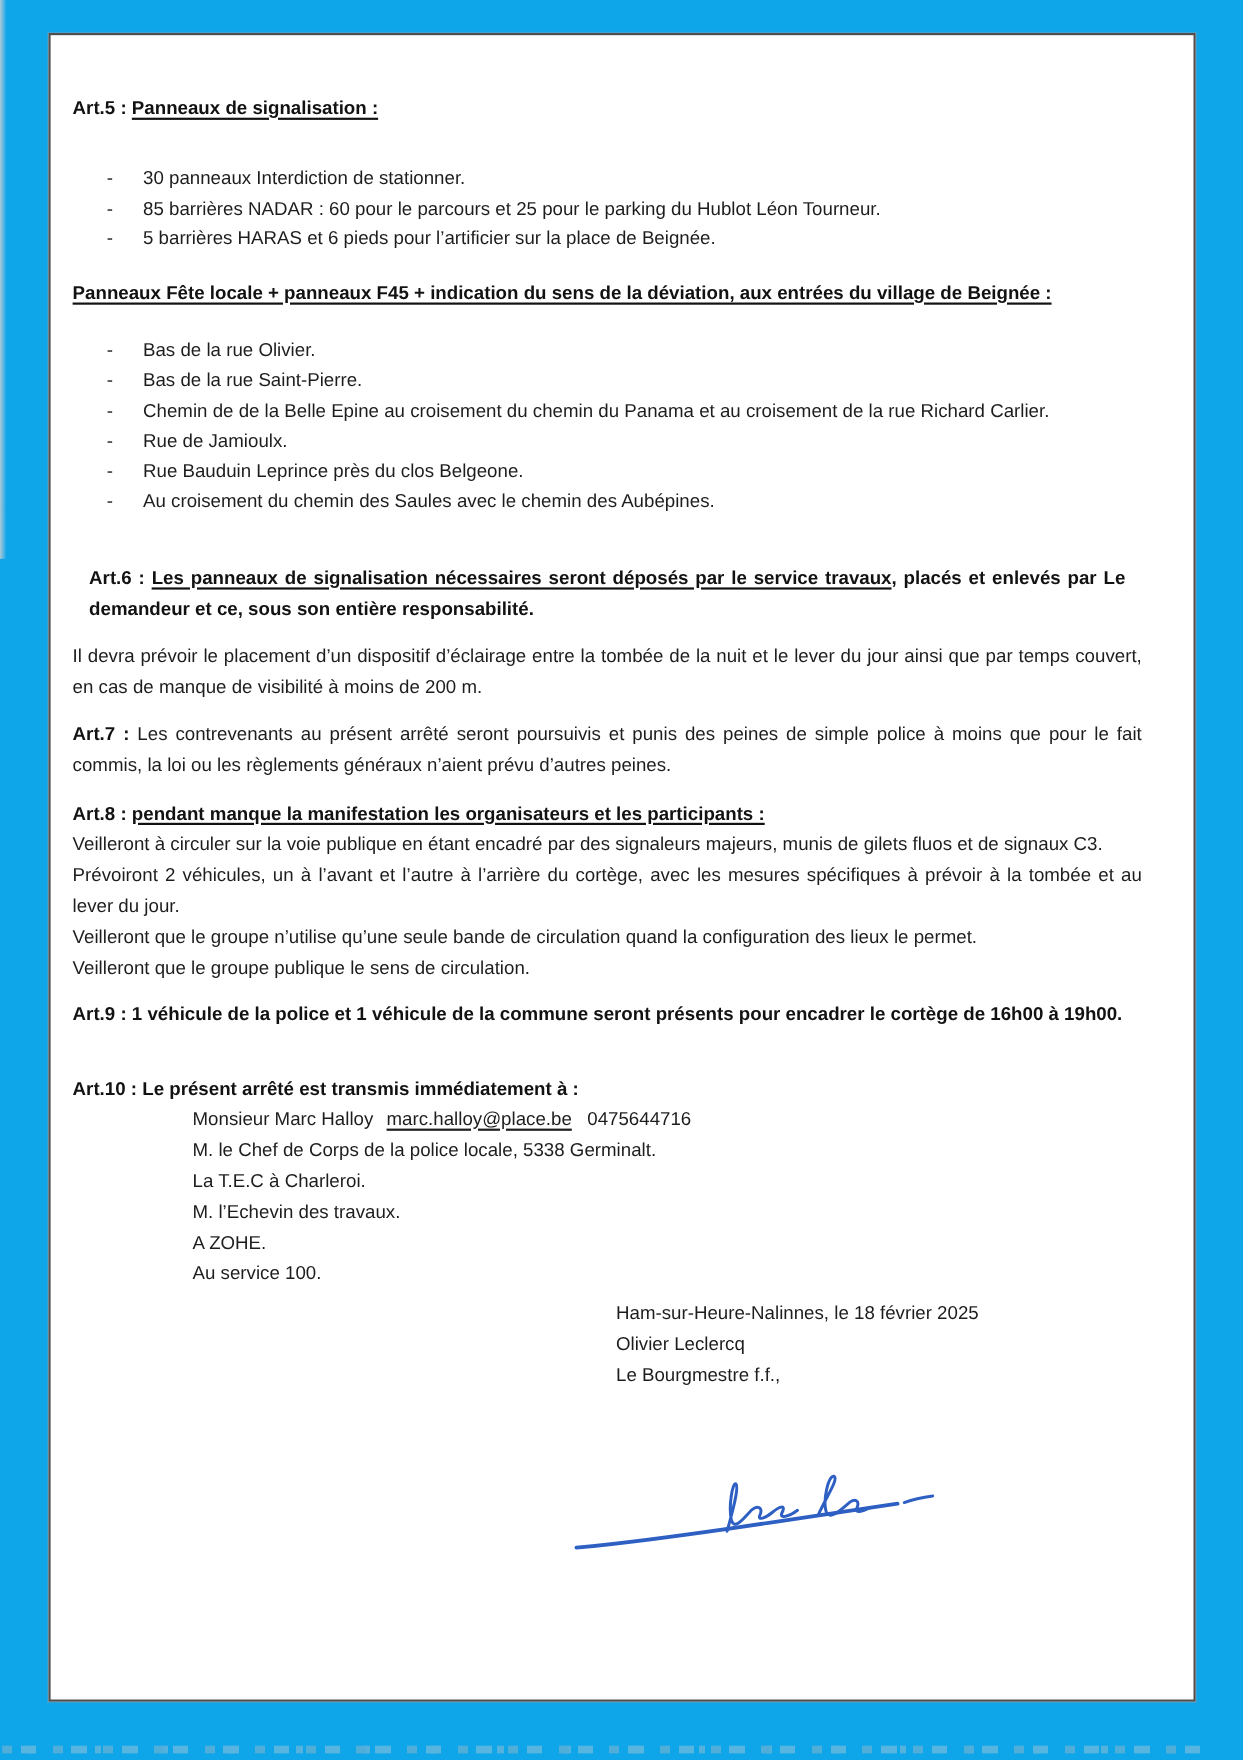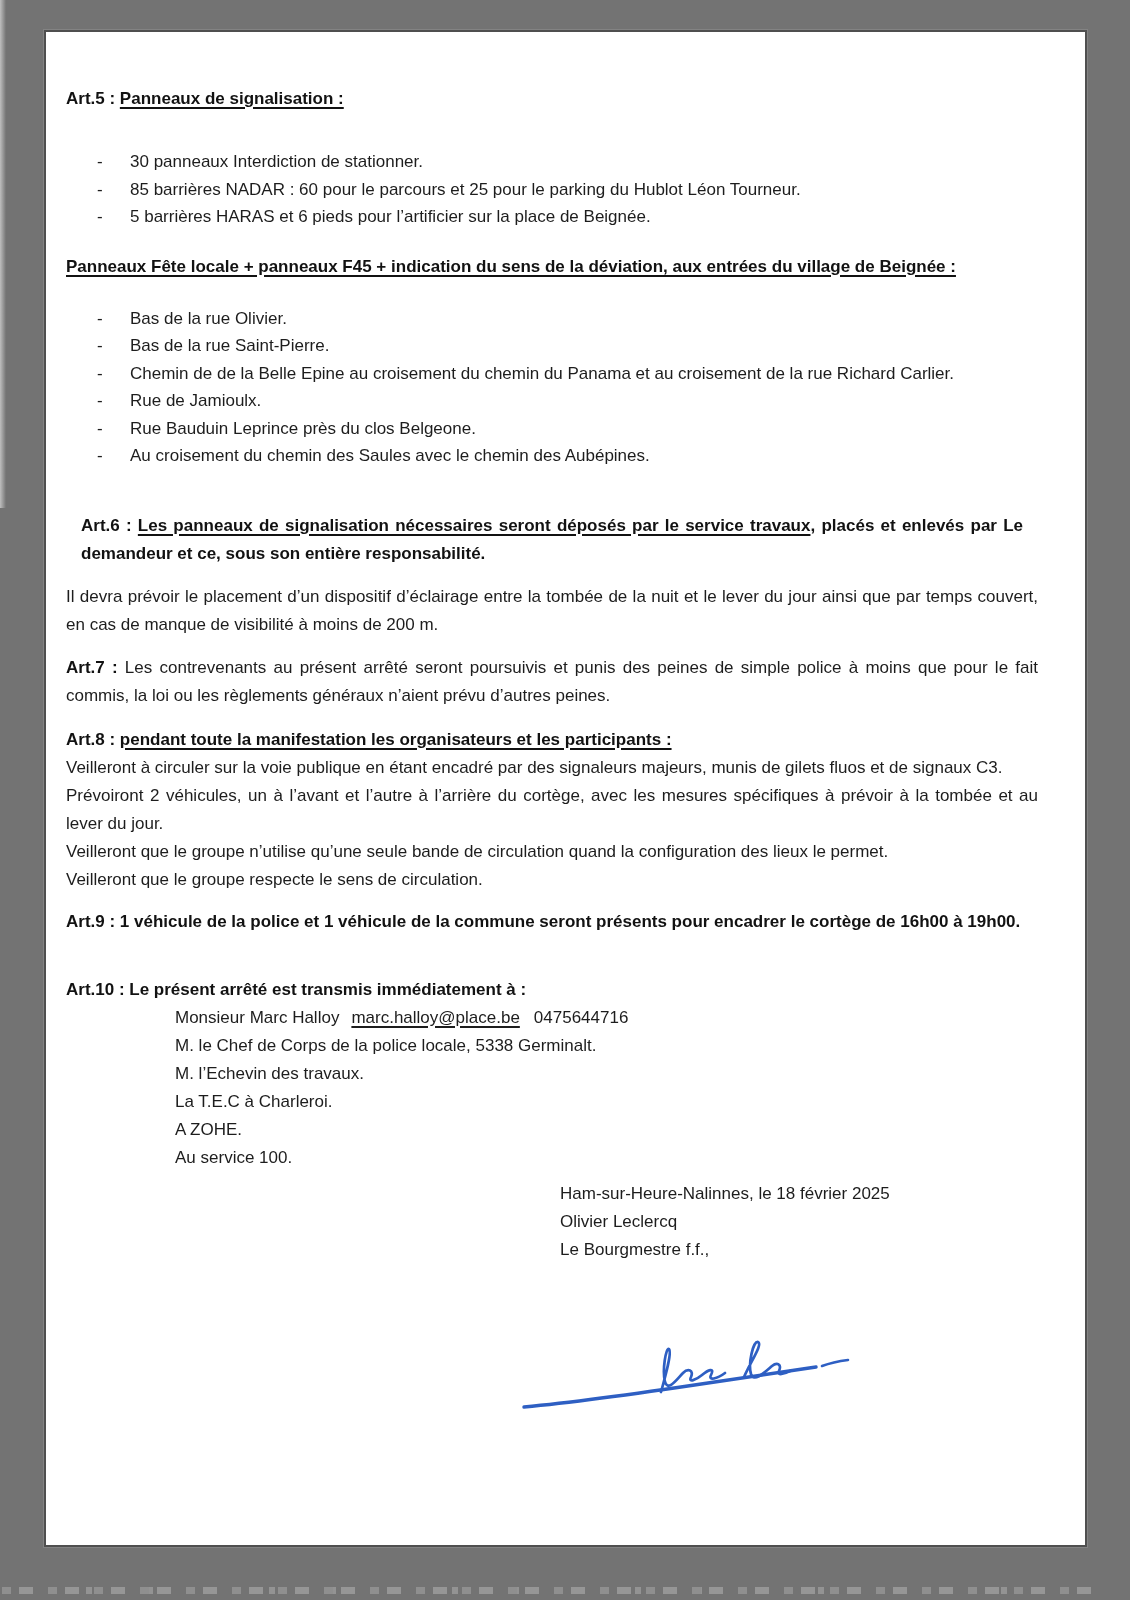--- a/index.html
+++ b/index.html
@@ -5,21 +5,21 @@
   html, body {
     margin: 0;
     padding: 0;
     background: #ffffff;
     font-family: "Liberation Sans", "DejaVu Sans", sans-serif;
   }
   .page {
     position: relative;
     width: 1130px;
     height: 1600px;
-    background: #737373;
+    background: #0ea5e9;
     overflow: hidden;
     color: #1c1c1c;
   }
   
   .edge-artifact-left {
     position: absolute;
     left: 0; top: 0;
     width: 6px; height: 508px;
     background: linear-gradient(to right, #d2d2d2, rgba(255,255,255,0));
     opacity: .8;
@@ -144,38 +144,38 @@
       <p class="just" style="margin:15px"><span class="b">Art.6 :</span>
         <span class="b u">Les panneaux de signalisation nécessaires seront déposés par le service travaux</span><span class="b">, placés et enlevés par Le demandeur et ce, sous son entière responsabilité.</span></p>
       <p class="just" style="margin:0">Il devra prévoir le placement d’un dispositif d’éclairage entre la tombée de la nuit et le lever du jour ainsi que par temps couvert, en cas de manque de visibilité à moins de 200 m.</p>
     </div>
 
     <p class="just art7" style="margin-bottom:0"><span class="b">Art.7 :</span>
       <span>Les contrevenants au présent arrêté seront poursuivis et punis des peines de simple police à moins que pour le fait commis, la loi ou les règlements généraux n’aient prévu d’autres peines.</span></p>
 
     <div class="art8">
       <div><span class="b">Art.8 :</span>
-        <span class="b u">pendant toute la manifestation les organisateurs et les participants :</span></div>
+        <span class="b u">pendant manque la manifestation les organisateurs et les participants :</span></div>
       <p class="just" style="margin:0">Veilleront à circuler sur la voie publique en étant encadré par des signaleurs majeurs, munis de gilets fluos et de signaux C3.</p>
       <p class="just" style="margin:0">Prévoiront 2 véhicules, un à l’avant et l’autre à l’arrière du cortège, avec les mesures spécifiques à prévoir à la tombée et au lever du jour.</p>
       <p class="just" style="margin:0">Veilleront que le groupe n’utilise qu’une seule bande de circulation quand la configuration des lieux le permet.</p>
-      <p class="just" style="margin:0">Veilleront que le groupe respecte le sens de circulation.</p>
+      <p class="just" style="margin:0">Veilleront que le groupe publique le sens de circulation.</p>
     </div>
 
     <p class="just art9 b" style="margin-bottom:0"><span>Art.9 :</span>
       <span>1 véhicule de la police et 1 véhicule de la commune seront présents pour encadrer le cortège de 16h00 à 19h00.</span></p>
 
     <div class="art10h"><span class="b">Art.10 :</span>
       <span class="b">Le présent arrêté est transmis immédiatement à :</span></div>
 
     <ul class="recipients">
       <li><span>Monsieur Marc Halloy</span><span class="u recipient-email">marc.halloy@place.be</span><span class="recipient-phone">0475644716</span></li>
       <li>M. le Chef de Corps de la police locale, 5338 Germinalt.</li>
+      <li>La T.E.C à Charleroi.</li>
       <li>M. l’Echevin des travaux.</li>
-      <li>La T.E.C à Charleroi.</li>
       <li>A ZOHE.</li>
       <li>Au service 100.</li>
     </ul>
 
     <div class="closing">
       <div>Ham-sur-Heure-Nalinnes, le 18 février 2025</div>
       <div>Olivier Leclercq</div>
       <div>Le Bourgmestre f.f.,</div>
     </div>
 

